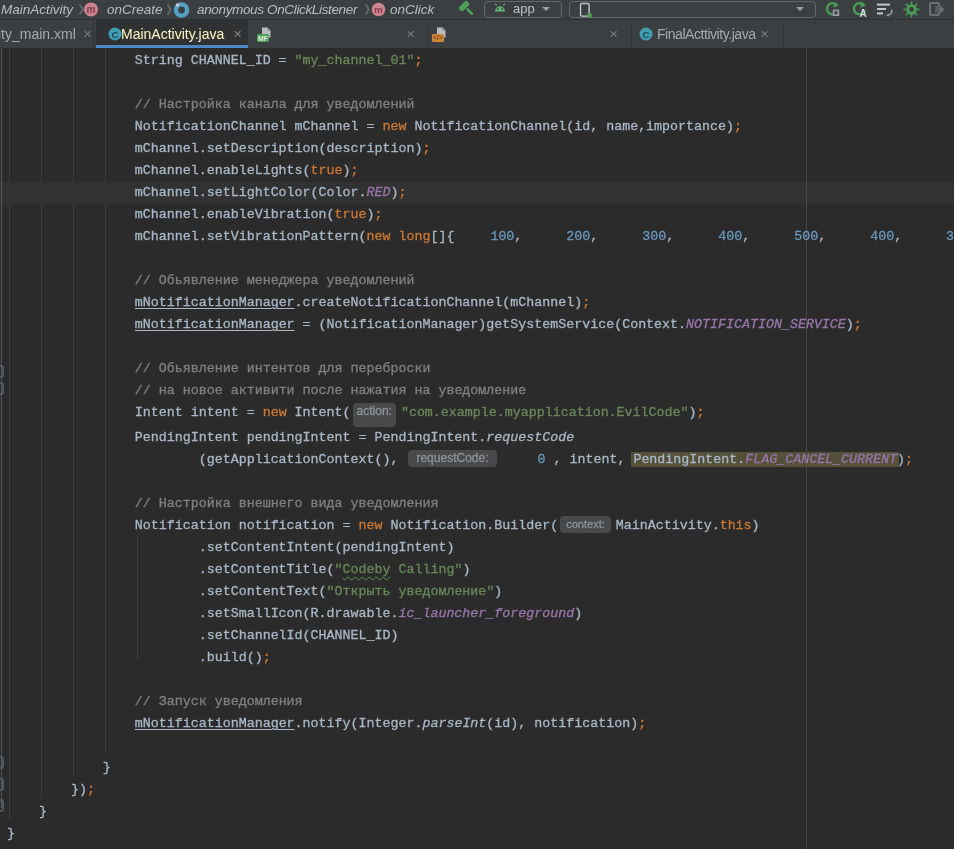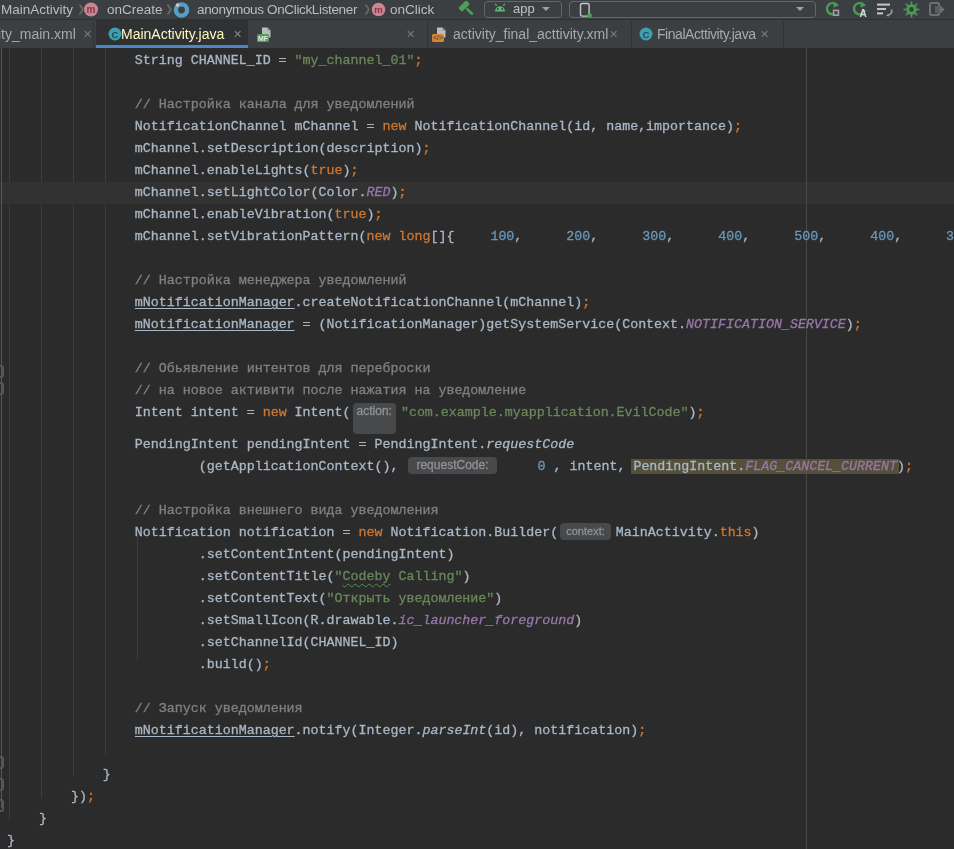--- a/index.html
+++ b/index.html
@@ -1,18 +1,18 @@
 <!DOCTYPE html>
 <html><head><meta charset="utf-8"><style>
 html,body{margin:0;padding:0;}
 body{width:954px;height:849px;background:#2b2b2b;overflow:hidden;position:relative;
  font-family:"Liberation Sans",sans-serif;}
 #hdr{position:absolute;left:0;top:0;width:954px;height:20px;background:#3c3f41;}
 #tabs{position:absolute;left:0;top:20px;width:954px;height:28px;background:#3c3f41;}
-.bc{position:absolute;top:0;height:19px;line-height:19px;font-size:13.5px;color:#bbbdbf;white-space:nowrap;}
+.bc{position:absolute;top:0;height:19px;line-height:19px;font-size:13.5px;color:#bbbdbf;white-space:nowrap;font-style:italic;}
 .sep{position:absolute;top:0;height:19px;line-height:18px;font-size:10px;color:#64686a;}
 .hico{position:absolute;top:1px;}
 .tabtx{position:absolute;top:0;height:28px;line-height:29px;font-size:14px;color:#a7a9ab;white-space:nowrap;}
 .tx{position:absolute;top:0;height:28px;line-height:28px;font-size:11px;color:#787c7e;}
 .tsep{position:absolute;top:1px;width:1px;height:27px;background:#323537;}
 .tico{position:absolute;top:6px;}
 #activetab{position:absolute;left:96px;top:20px;width:152px;height:28px;background:#2f3133;}
 #hdrline{position:absolute;left:0;top:19px;width:954px;height:1px;background:#2e3031;}
 .box{position:absolute;top:1px;height:15px;border:1px solid #63676a;border-radius:4px;}
 .btx{position:absolute;top:0;height:17px;line-height:17px;font-size:13px;color:#bfc1c3;white-space:nowrap;}
@@ -28,21 +28,21 @@
 .k{color:#cc7832;}
 .s{color:#6a8759;}
 .c{color:#808080;}
 .n{color:#6897bb;margin-left:36px;}
 .p{color:#9876aa;font-style:italic;}
 .i{font-style:italic;}
 .f{text-decoration:underline;text-underline-offset:2px;font-family:Liberation Mono, monospace;}
 .hl{background:#55503a;box-shadow:2px 0 0 #55503a,-2px 0 0 #55503a;text-align:center;}
 .wv{text-decoration:underline wavy #549159 1px;text-underline-offset:3px;}
 .hint{display:inline-block;font-family:"Liberation Sans",sans-serif;font-size:12px;
- color:#909396;background:#47494b;border-radius:4px;padding:1px 4px 16px;margin:0 5px 0 2px;
+ color:#909396;background:#47494b;border-radius:4px;padding:1px 4px 9px;margin:0 5px 0 2px;
  line-height:14px;vertical-align:1px;}
 .hintw{padding:1px 8px 2px;}
 .hintc{font-size:11px;padding:1px 6px 2px;margin-right:5px;}
 .gm{position:absolute;width:7px;height:9px;border:2px solid #53565a;border-left:none;
  border-radius:0 3px 3px 0;left:-5px;background:transparent;}
 .gm:before{content:"";position:absolute;left:1px;top:2.5px;width:4px;height:2px;background:#53565a;}
 </style></head>
 <body>
 <div id="editor">
  <div class="guide" style="left:9px;top:0;height:772px"></div>
@@ -61,21 +61,21 @@
 <pre>                String CHANNEL_ID = <span class="s">"my_channel_01"</span><span class="k">;</span>
 
                 <span class="c">// Настройка канала для уведомлений</span>
                 NotificationChannel mChannel = <span class="k">new</span> NotificationChannel(id, name,importance)<span class="k">;</span>
                 mChannel.setDescription(description)<span class="k">;</span>
                 mChannel.enableLights(<span class="k">true</span>)<span class="k">;</span>
                 mChannel.setLightColor(Color.<span class="p">RED</span>)<span class="k">;</span>
                 mChannel.enableVibration(<span class="k">true</span>)<span class="k">;</span>
                 mChannel.setVibrationPattern(<span class="k">new long</span>[]{<span class="n">100</span>, <span class="n">200</span>, <span class="n">300</span>, <span class="n">400</span>, <span class="n">500</span>, <span class="n">400</span>, <span class="n">300</span>, <span class="n">200</span>, <span class="n">400</span>})<span class="k">;</span>
 
-                <span class="c">// Настройка менеджера уведомлений</span>
+                <span class="c">// Обьявление менеджера уведомлений</span>
                 <span class="f">mNotificationManager</span>.createNotificationChannel(mChannel)<span class="k">;</span>
                 <span class="f">mNotificationManager</span> = (NotificationManager)getSystemService(Context.<span class="p">NOTIFICATION_SERVICE</span>)<span class="k">;</span>
 
                 <span class="c">// Обьявление интентов для переброски</span>
                 <span class="c">// на новое активити после нажатия на уведомление</span>
                 Intent intent = <span class="k">new</span> Intent(<span class="hint">action:</span><span class="s">"com.example.myapplication.EvilCode"</span>)<span class="k">;</span>
                 PendingIntent pendingIntent = PendingIntent.<span class="i">requestCode</span>
                         (getApplicationContext(), <span class="hint hintw">requestCode:</span><span class="n">0</span> , intent, <span class="hl">PendingIntent.<span class="p">FLAG_CANCEL_CURRENT</span></span>)<span class="k">;</span>
 
                 <span class="c">// Настройка внешнего вида уведомления</span>
@@ -184,21 +184,20 @@
       <text x="7" y="14.6" font-size="7" font-weight="bold" fill="#e8eaec" text-anchor="middle" font-family="Liberation Sans">MF</text>
     </svg>
  <span class="tx" style="left:406px">✕</span>
  <div class="tsep" style="left:427px"></div>
  <svg class="tico" width="17" height="17" style="left:431px" viewBox="0 0 17 17">
       <path d="M6 1.5 h5.5 l3 3 v7 h-8.5 z" fill="#b9bdbf"></path>
       <path d="M11.5 1.5 l3 3 h-3 z" fill="#7e8284"></path>
       <rect x="1" y="8" width="12" height="8" rx="1.5" fill="#d3863a"></rect>
       <text x="7" y="14.2" font-size="7" font-weight="bold" fill="#7a4a1e" text-anchor="middle" font-family="Liberation Sans">&lt;/&gt;</text>
     </svg>
- <span class="tabtx" style="left:453px">activity_final_acttivity.xml</span>
  <span class="tx" style="left:609px">✕</span>
  <div class="tsep" style="left:631px"></div>
  <svg class="tico" width="16" height="16" style="left:638px" viewBox="0 0 16 16">
       <circle cx="8" cy="8" r="6.5" fill="#3f9eb1"></circle>
       <text x="8" y="11.5" font-size="9.5" font-weight="bold" fill="#1f4a56" text-anchor="middle" font-family="Liberation Sans">C</text>
     </svg>
  <span class="tabtx" style="left:657px;letter-spacing:-0.45px">FinalActtivity.java</span>
  <span class="tx" style="left:760px">✕</span>
  <div class="tsep" style="left:783px"></div>
 </div>

